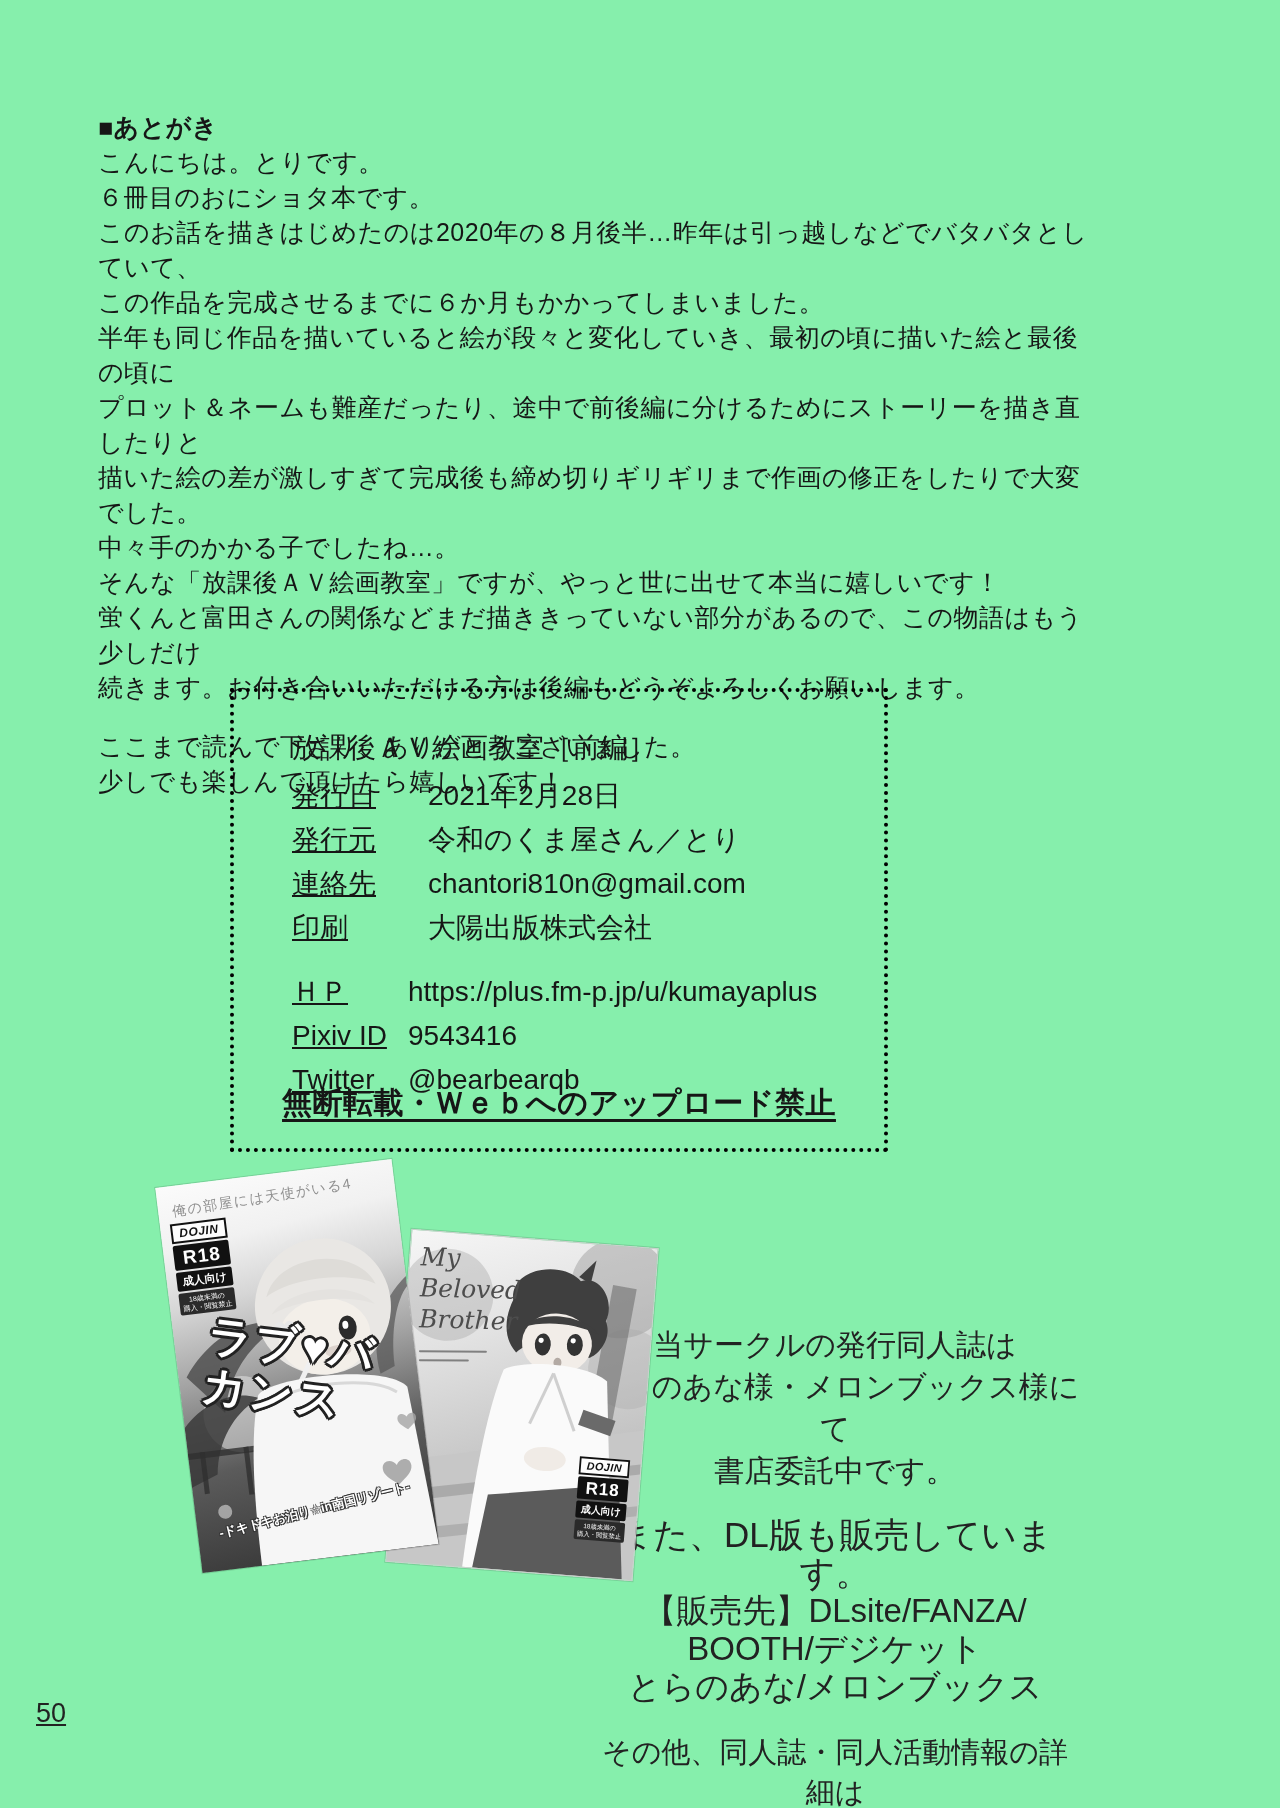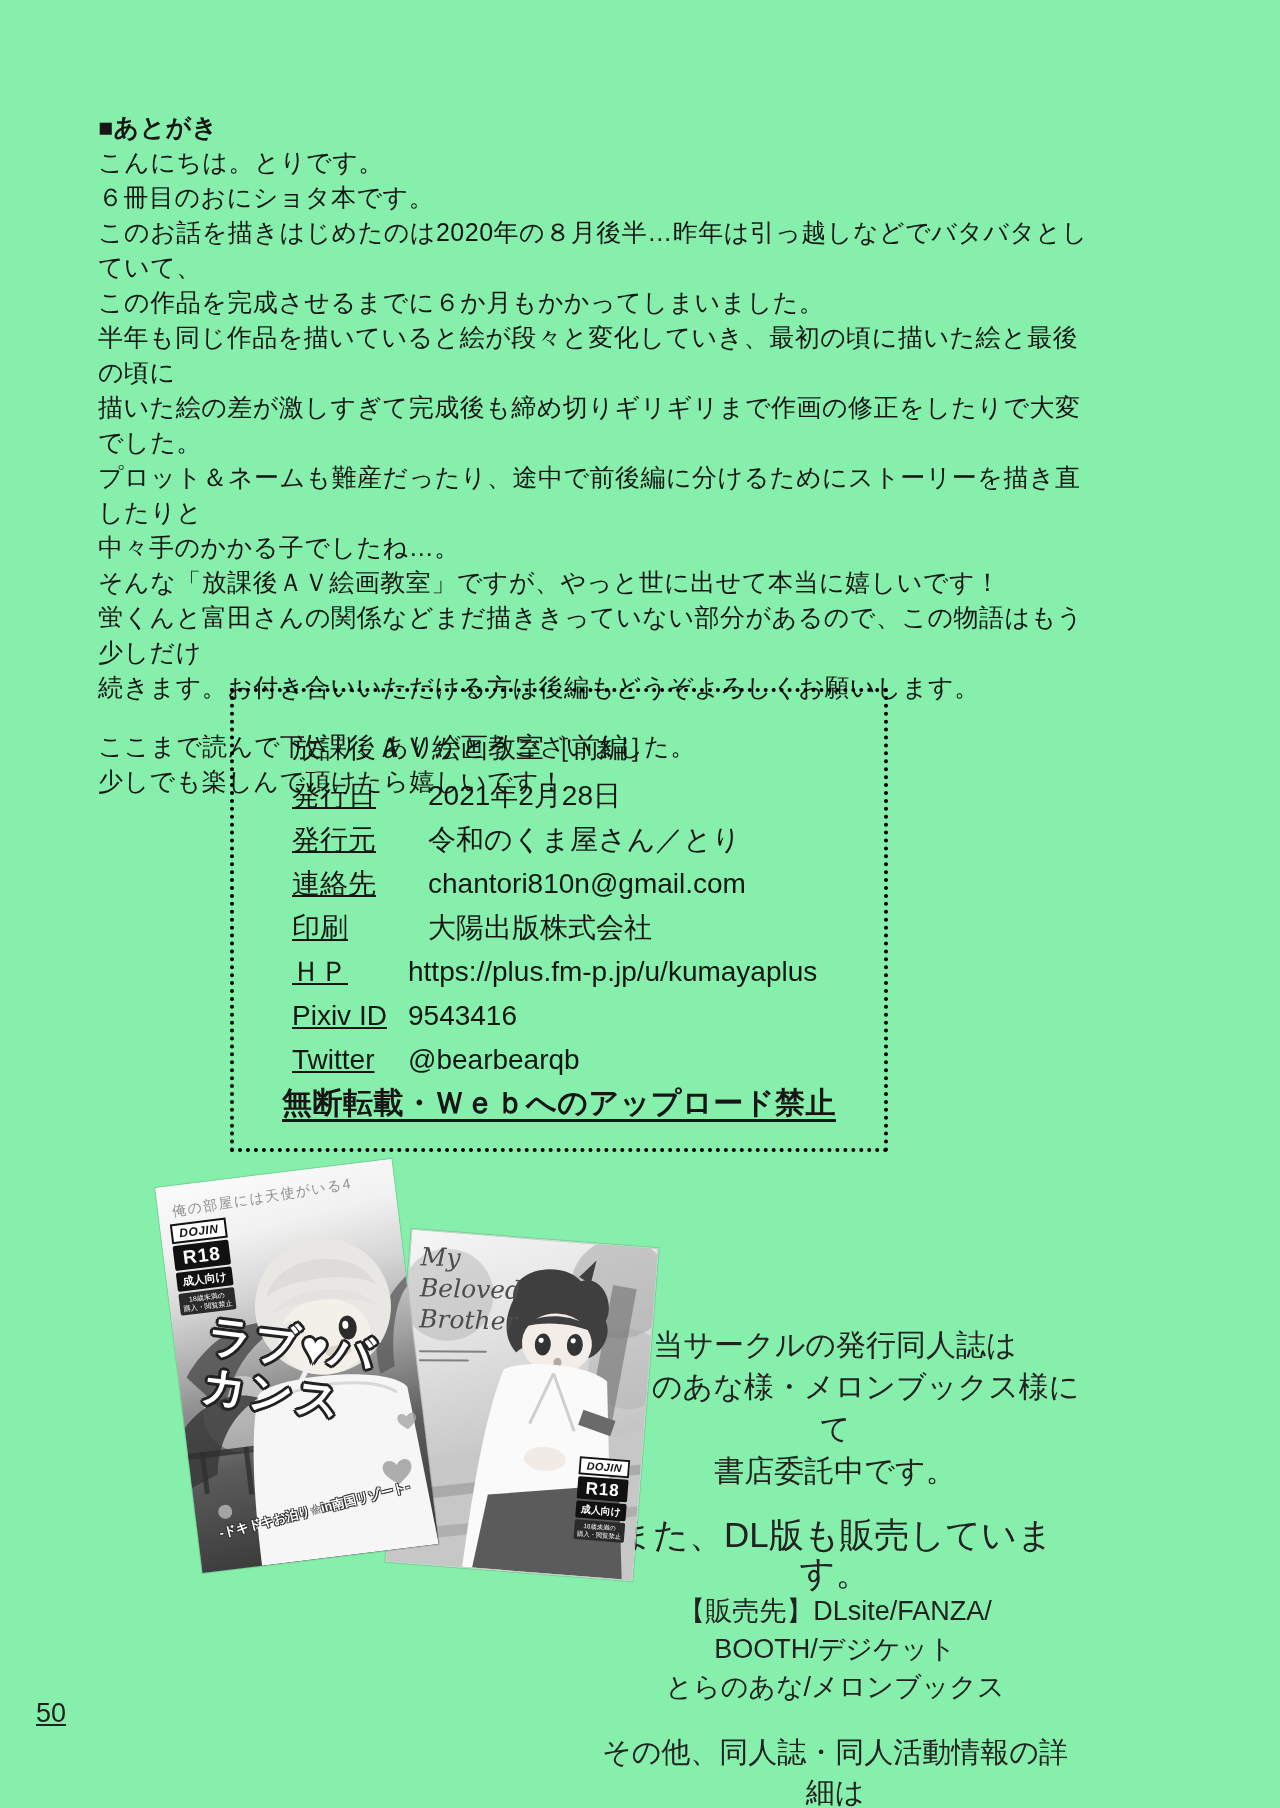--- a/index.html
+++ b/index.html
@@ -14,34 +14,34 @@
   .afterword .closing{margin-top:24px;}
 
   
   .colophon{
     position:absolute;left:230px;top:688px;width:658px;height:464px;box-sizing:border-box;
     border:4px dotted #000;padding:34px 18px 0 58px;
   }
   .colophon-title{font-size:28px;line-height:44px;margin-bottom:4px;}
   .crow{font-size:28px;line-height:44px;white-space:nowrap;}
   .clabel{display:inline-block;min-width:136px;text-decoration:underline;}
-  .links{margin-top:0;}
+  .links{margin-top:20px;}
   .links .clabel{min-width:116px;}
   .notice{
     position:absolute;left:0;right:0;bottom:24px;text-align:center;
     font-size:30px;font-weight:700;text-decoration:underline;text-underline-offset:6px;letter-spacing:0.5px;
   }
 
   
   .shop-info{position:absolute;left:588px;top:1324px;width:494px;text-align:center;color:#222;}
   .shop-block{margin:0;}
   .shop-line{font-size:29px;line-height:42px;}
   .consignment .shop-line{font-size:30px;}
   .digital{margin-top:24px;}
-  .digital .shop-line{font-size:27px;line-height:38px;}
+  .digital .shop-line{font-size:33px;line-height:38px;}
   .digital .shop-line:first-child{font-size:35px;}
   .more{margin-top:26px;}
   .more .shop-line{font-size:29px;line-height:40px;text-align:center;}
 
   
   .page-number{position:absolute;left:36px;top:1698px;font-size:27px;color:#222;text-decoration:underline;}
 
   
   .cover{position:absolute;box-shadow:0 0 0 1px rgba(0,0,0,0.12);}
   .cover svg{position:absolute;left:0;top:0;}
@@ -93,22 +93,22 @@
 <div class="page">
 
   <div class="afterword">
     <div class="heading">■あとがき</div>
     <div>
         <div>こんにちは。とりです。</div>
         <div>６冊目のおにショタ本です。</div>
         <div>このお話を描きはじめたのは2020年の８月後半…昨年は引っ越しなどでバタバタとしていて、</div>
         <div>この作品を完成させるまでに６か月もかかってしまいました。</div>
         <div>半年も同じ作品を描いていると絵が段々と変化していき、最初の頃に描いた絵と最後の頃に</div>
+        <div>プロット＆ネームも難産だったり、途中で前後編に分けるためにストーリーを描き直したりと</div>
         <div>描いた絵の差が激しすぎて完成後も締め切りギリギリまで作画の修正をしたりで大変でした。</div>
-        <div>プロット＆ネームも難産だったり、途中で前後編に分けるためにストーリーを描き直したりと</div>
         <div>中々手のかかる子でしたね…。</div>
         <div>そんな「放課後ＡＶ絵画教室」ですが、やっと世に出せて本当に嬉しいです！</div>
         <div>蛍くんと富田さんの関係などまだ描ききっていない部分があるので、この物語はもう少しだけ</div>
         <div>続きます。お付き合いいただける方は後編もどうぞよろしくお願いします。</div>
       </div>
     <div class="closing">
         <div>ここまで読んで下さり、ありがとうございました。</div>
         <div>少しでも楽しんで頂けたら嬉しいです！</div>
       </div>
   </div>

